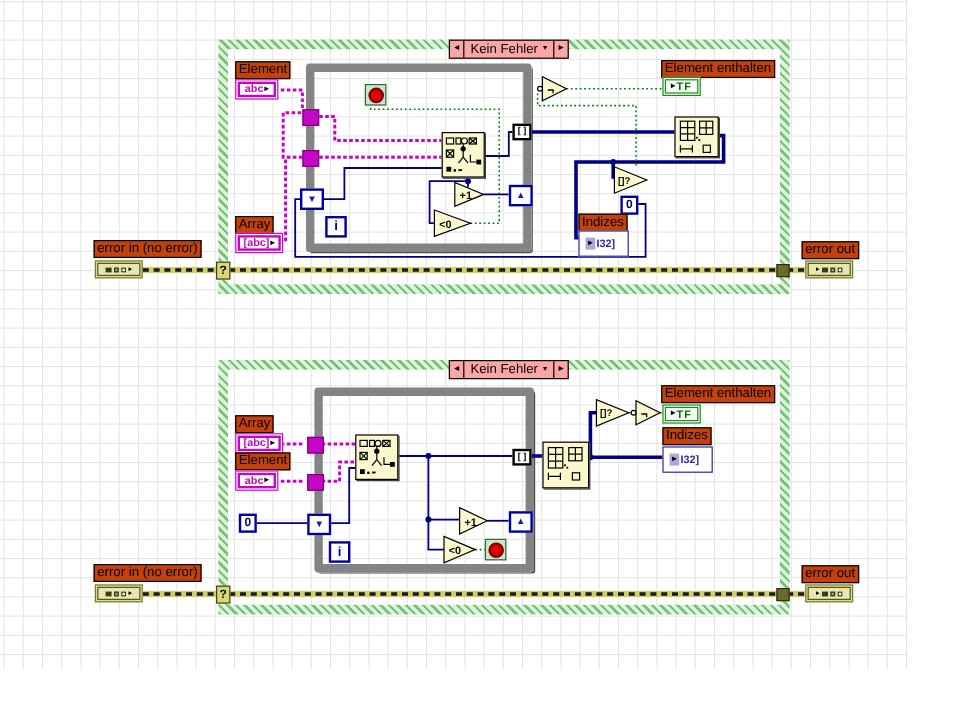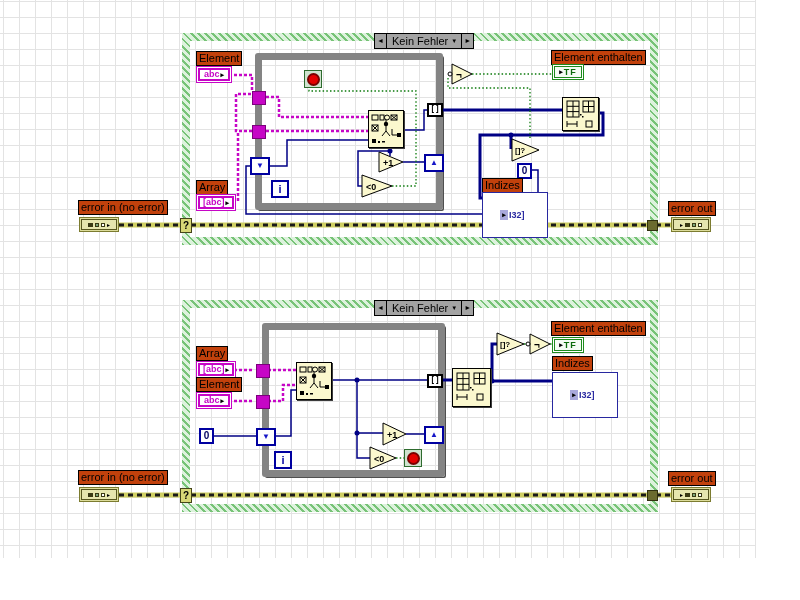--- a/index.html
+++ b/index.html
@@ -9,35 +9,35 @@
     background-image:linear-gradient(to right,#e3e3e3 1px,transparent 1px),
                      linear-gradient(to bottom,#e3e3e3 1px,transparent 1px);
     background-size:16px 16px;background-position:3px 1px;}
   .abs{position:absolute;}
   .case{position:absolute;border:8px solid transparent;
     border-image:repeating-linear-gradient(45deg,#77c377 0 2px,#ddf2dd 2px 5px) 8;}
   .loop{position:absolute;border:7px solid #848484;border-radius:3px;
     box-shadow:2px 2px 0 -1px #4f4f4f;}
   .lbl{position:absolute;background:#c2410c;border:1px solid #000;color:#000;
     font:11px/13px "Liberation Sans",sans-serif;padding:0 2px;white-space:nowrap;}
-  .caseLabel{position:absolute;display:flex;align-items:stretch;background:#a3a3a3;
+  .caseLabel{position:absolute;display:flex;align-items:stretch;background:#fca5a5;
     border:1px solid #000;height:14px;font:11px/14px "Liberation Sans",sans-serif;justify-content:flex-end;}
   .cArrowL{width:11px;border-right:1px solid #000;font-size:7px;line-height:14px;text-align:center;}
   .cArrowR{width:11px;border-left:1px solid #000;font-size:7px;line-height:14px;text-align:center;}
   .cText{padding:0 3px 0 5px;}
   .cDrop{font-size:6px;line-height:14px;padding-right:4px;}
   .strctl{position:absolute;background:#fff;border:1px solid #c606c6;padding:1px;}
   .strin{border:2px solid #c606c6;height:9px;display:flex;align-items:center;justify-content:center;
     font:bold 9px/9px "Liberation Sans",sans-serif;color:#c606c6;}
   .strin .arr{color:#000;font-size:7px;margin-left:1px;}
   .tfterm{position:absolute;background:#fff;border:1px solid #1d8a1d;padding:1px;}
   .tfin{border:1px solid #1d8a1d;background:#f4fbf4;height:10px;display:flex;align-items:center;
     justify-content:center;font:bold 9px/10px "Liberation Sans",sans-serif;color:#0a6b0a;letter-spacing:1px;}
   .tfin .arr{color:#000;font-size:7px;margin-right:1px;letter-spacing:0;}
-  .i32term{position:absolute;background:#fff;border:1px solid #2828a0;padding:17px;}
+  .i32term{position:absolute;background:#fff;border:1px solid #2828a0;padding:5px;}
   .i32in{height:10px;display:flex;align-items:center;font:bold 9px/10px "Liberation Sans",sans-serif;color:#2828a0;}
   .i32in .arrbox{background:#a9a9dc;color:#000;font-size:7px;width:8px;height:10px;
     display:flex;align-items:center;justify-content:center;margin-right:1px;}
   .iterm{position:absolute;border:2px solid #0000a0;background:#fff;color:#0000a0;
     font:bold 11px/13px "Liberation Sans",sans-serif;display:flex;align-items:center;justify-content:center;}
   .sr{position:absolute;border:2px solid #0000a0;background:#fff;color:#1515c8;font-size:8px;
     display:flex;align-items:center;justify-content:center;line-height:8px;}
   .zeroc{position:absolute;border:2px solid #0000a0;background:#fff;color:#000060;
     font:bold 10px/10px "Liberation Sans",sans-serif;display:flex;align-items:center;justify-content:center;}
   .tunIdx{position:absolute;border:2px solid #000;background:#fff;color:#000;

